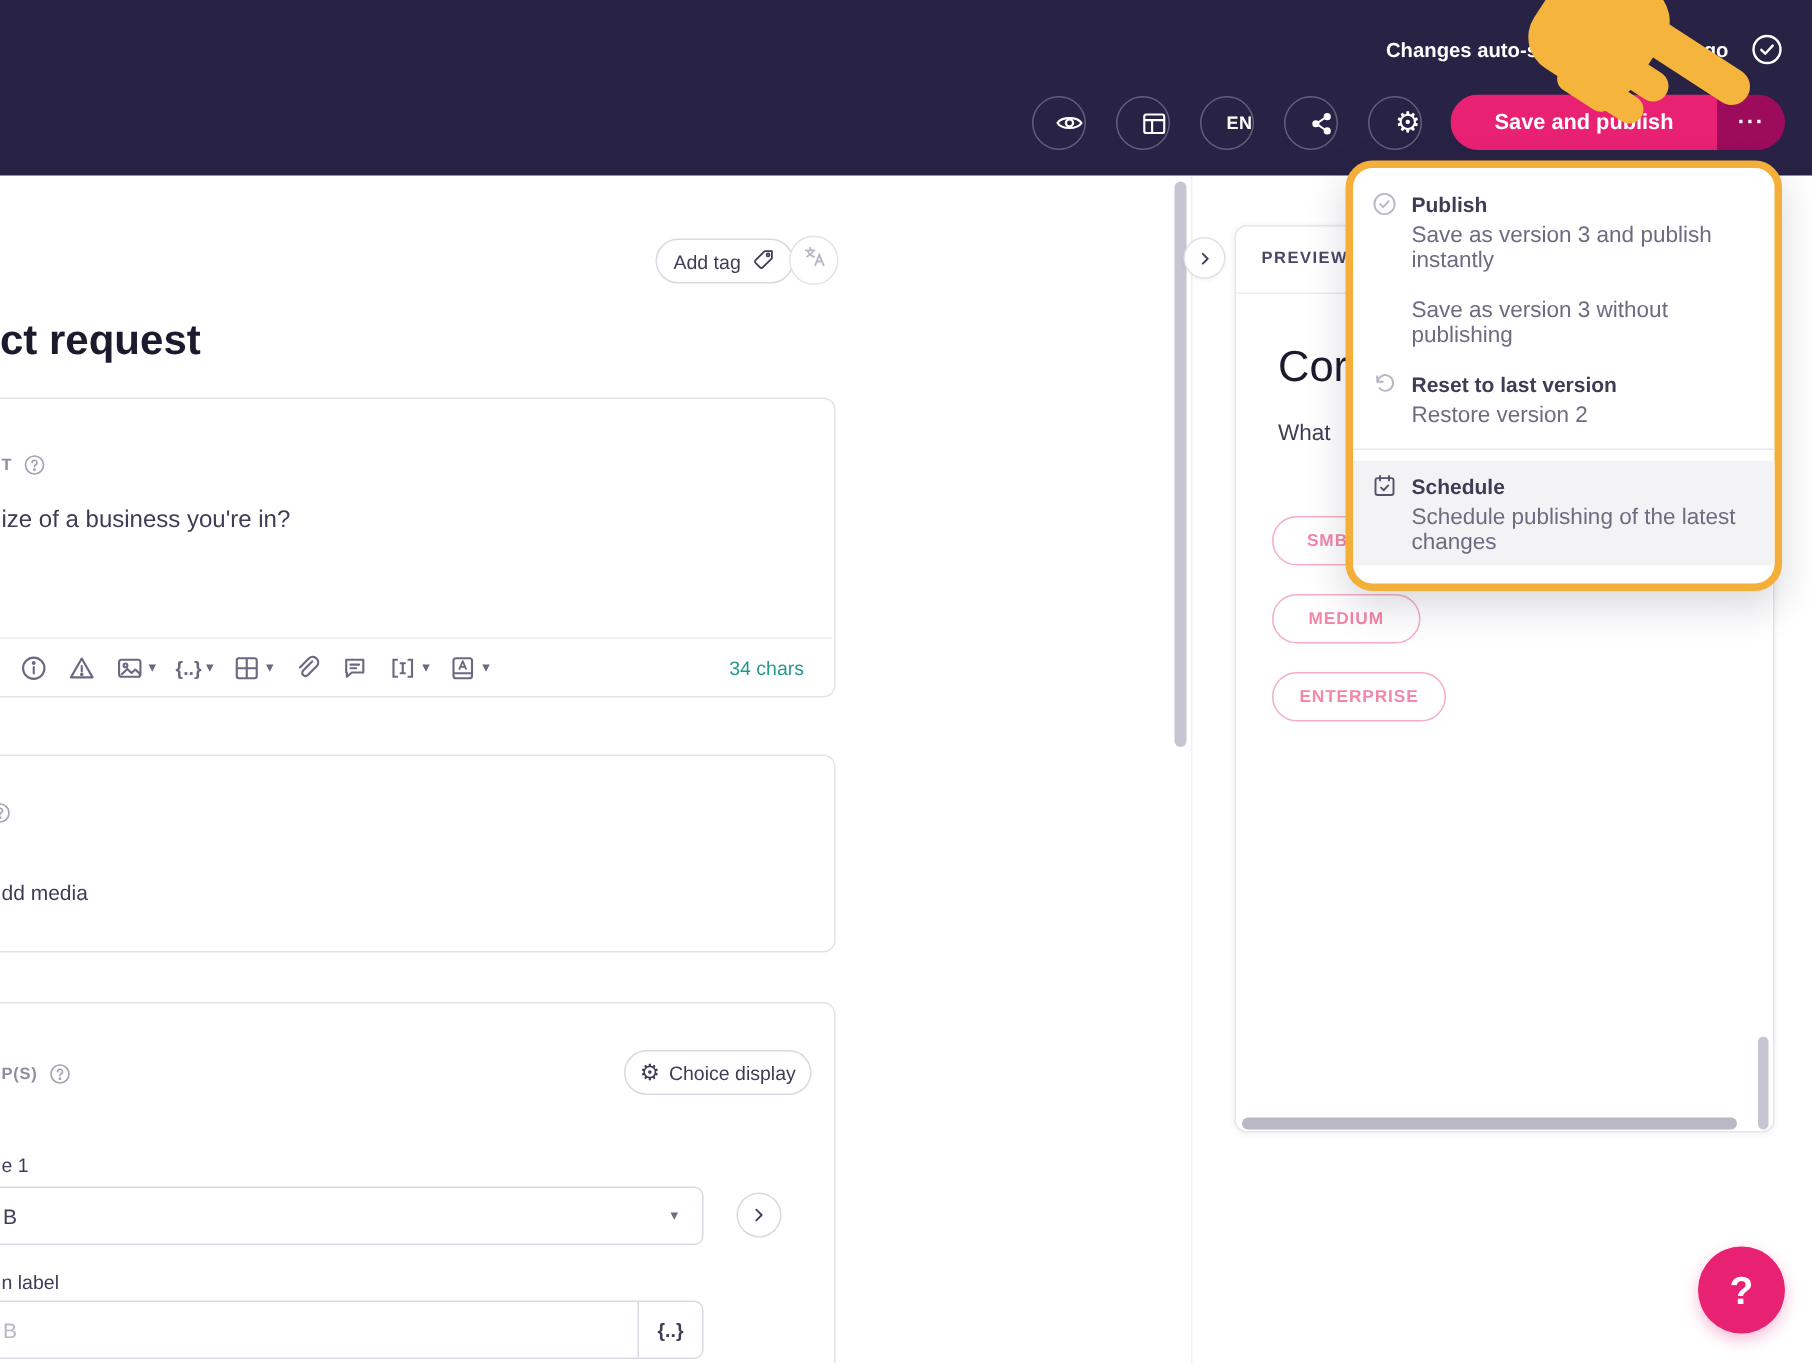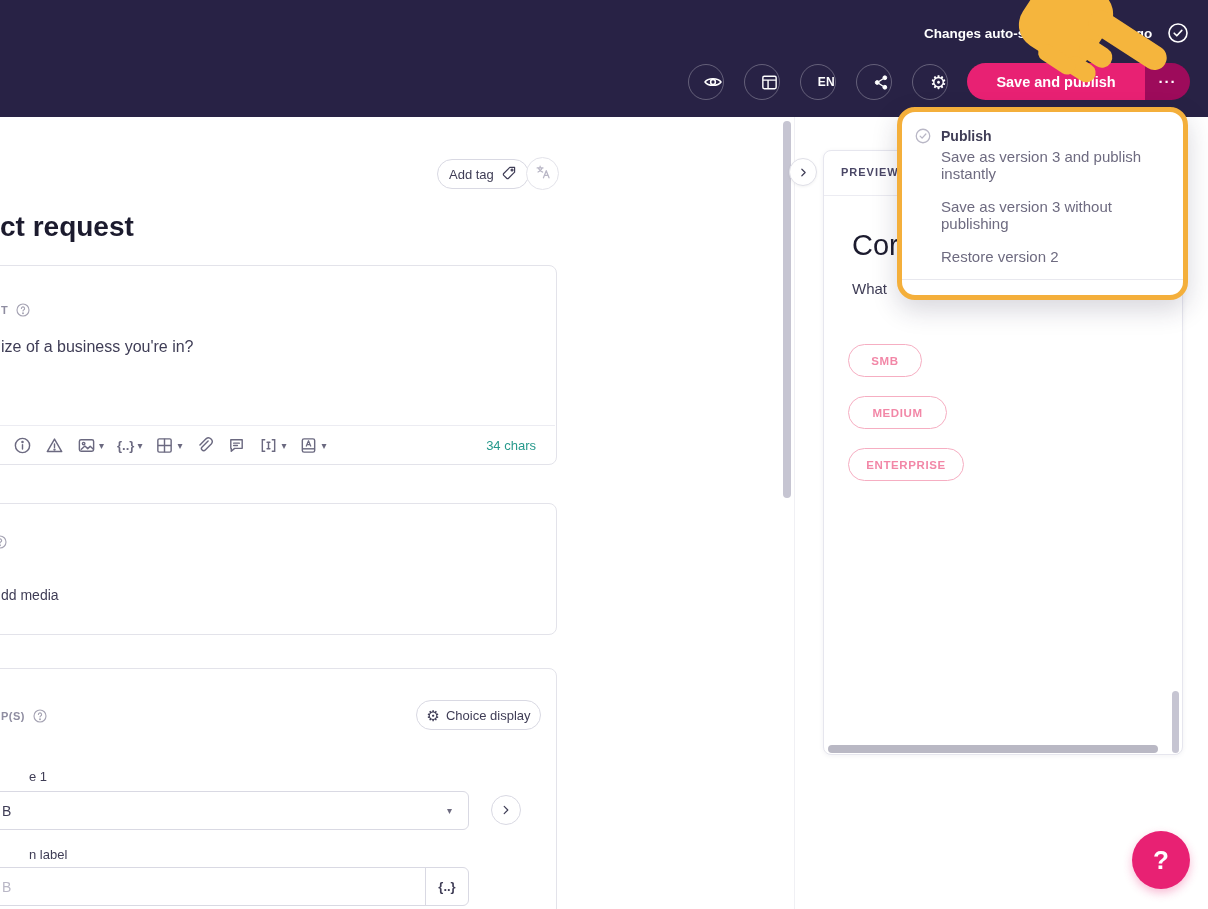--- a/index.html
+++ b/index.html
@@ -59,21 +59,21 @@
   .rte-toolbar { position:absolute; left:52px; right:20px; top:160px; height:39px; display:flex; align-items:center; gap:13px; color:#6B6980; }
   .tb-group { display:flex; align-items:center; gap:3px; cursor:pointer; }
   .tb-ic { width:19px; height:19px; display:block; }
   .tb-caret { font-size:10px; color:#6B6980; }
   .tb-token { font-size:13px; font-weight:bold; color:#6B6980; }
   .char-count { margin-left:auto; font-size:13px; color:#27998C; }
   .addmedia-text { position:absolute; left:40px; top:83px; font-size:14px; color:#3F3D56; cursor:pointer; }
   .choice-display-btn { position:absolute; left:455px; top:31px; width:125px; height:30px; border:1px solid #D9D9E3;
                         border-radius:15px; display:flex; align-items:center; justify-content:center; gap:6px;
                         font-size:13px; color:#3F3D56; background:#fff; cursor:pointer; }
-  .small-label { position:absolute; left:40px; font-size:13px; color:#3F3D56;padding-left:28px; }
+  .small-label { position:absolute; left:40px; font-size:13px; color:#3F3D56; }
   .select-box { position:absolute; left:0; top:122px; width:508px; height:39px; border:1px solid #D9D9E3;
                 border-radius:6px; display:flex; align-items:center; padding-left:40px; font-size:14px;
                 color:#3F3D56; background:#fff; cursor:pointer; }
   .select-caret { position:absolute; right:16px; font-size:10px; color:#6E6B80; }
   .round-next { position:absolute; left:530px; top:126px; width:30px; height:30px; border:1px solid #D9D9E3;
                 border-radius:50%; background:#fff; display:flex; align-items:center; justify-content:center;
                 color:#3F3D56; cursor:pointer; }
   .input-group { position:absolute; left:0; top:198px; width:508px; height:39px; border:1px solid #D9D9E3;
                  border-radius:6px; display:flex; background:#fff; overflow:hidden; }
   .input-group input { flex:1; border:none; outline:none; padding-left:40px; font-size:14px; color:#3F3D56;
@@ -340,25 +340,47 @@
         <span class="mi-title">Publish</span>
       </div>
       <div class="mi-sub">Save as version 3 and publish instantly</div>
     </div>
 
     <div class="menu-item">
       <div class="mi-sub">Save as version 3 without publishing</div>
     </div>
 
     <div class="menu-item">
+      <div class="mi-head">
+        <span class="mi-icon">
+          <svg width="18" height="18" viewBox="0 0 24 24" fill="none" stroke="currentColor" stroke-width="1.7" stroke-linecap="round" stroke-linejoin="round">
+            <path d="M5.5 5v5h5"></path>
+              <path d="M5.8 9.8a7 7 0 1 1 1.6 5.9"></path>
+          </svg>
+        </span>
+        <span class="mi-title">Reset to last version</span>
+      </div>
       <div class="mi-sub">Restore version 2</div>
     </div>
 
     <div class="menu-divider"></div>
 
+    <div class="menu-item highlight">
+      <div class="mi-head">
+        <span class="mi-icon dark">
+          <svg width="18" height="18" viewBox="0 0 24 24" fill="none" stroke="currentColor" stroke-width="1.7" stroke-linecap="round" stroke-linejoin="round">
+            <rect x="4" y="5" width="16" height="15" rx="2"></rect>
+              <path d="M8 3v4M16 3v4"></path>
+              <path d="M9 13.5l2.3 2.3 4-4.3"></path>
+          </svg>
+        </span>
+        <span class="mi-title">Schedule</span>
+      </div>
+      <div class="mi-sub">Schedule publishing of the latest changes</div>
+    </div>
   </nav>
 
   <div class="hand">
     <svg width="200" height="160" viewBox="0 0 200 170">
       <g transform="rotate(33 100 85)" fill="#F5B53D">
         <rect x="28" y="-80" width="58" height="130" rx="22"></rect>
         <rect x="22" y="30" width="86" height="88" rx="26"></rect>
         <rect x="85" y="44" width="94" height="26" rx="13"></rect>
         <rect x="92" y="76" width="38" height="22" rx="11"></rect>
         <rect x="90" y="100" width="34" height="20" rx="10"></rect>

